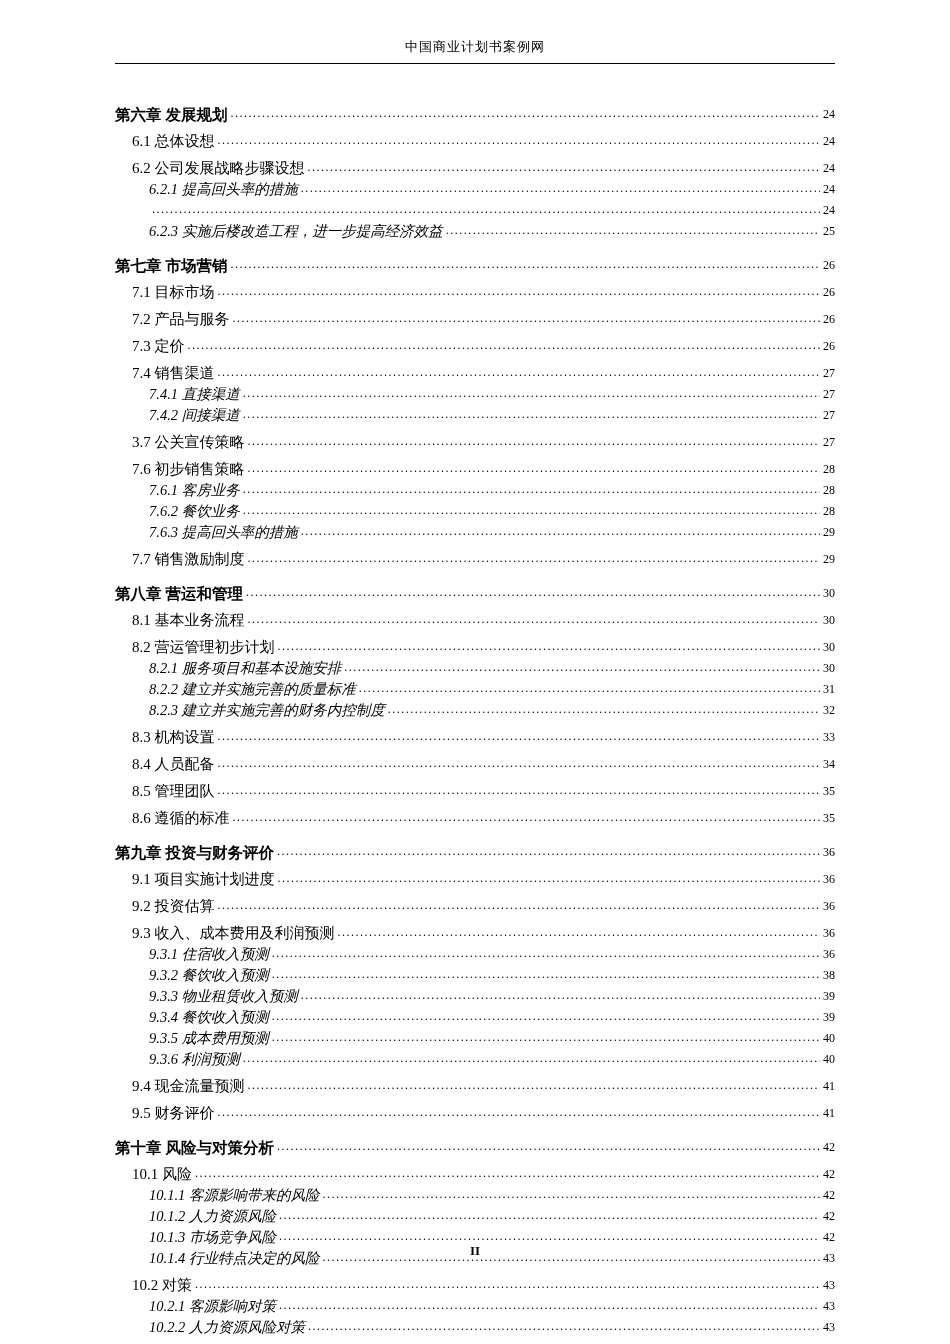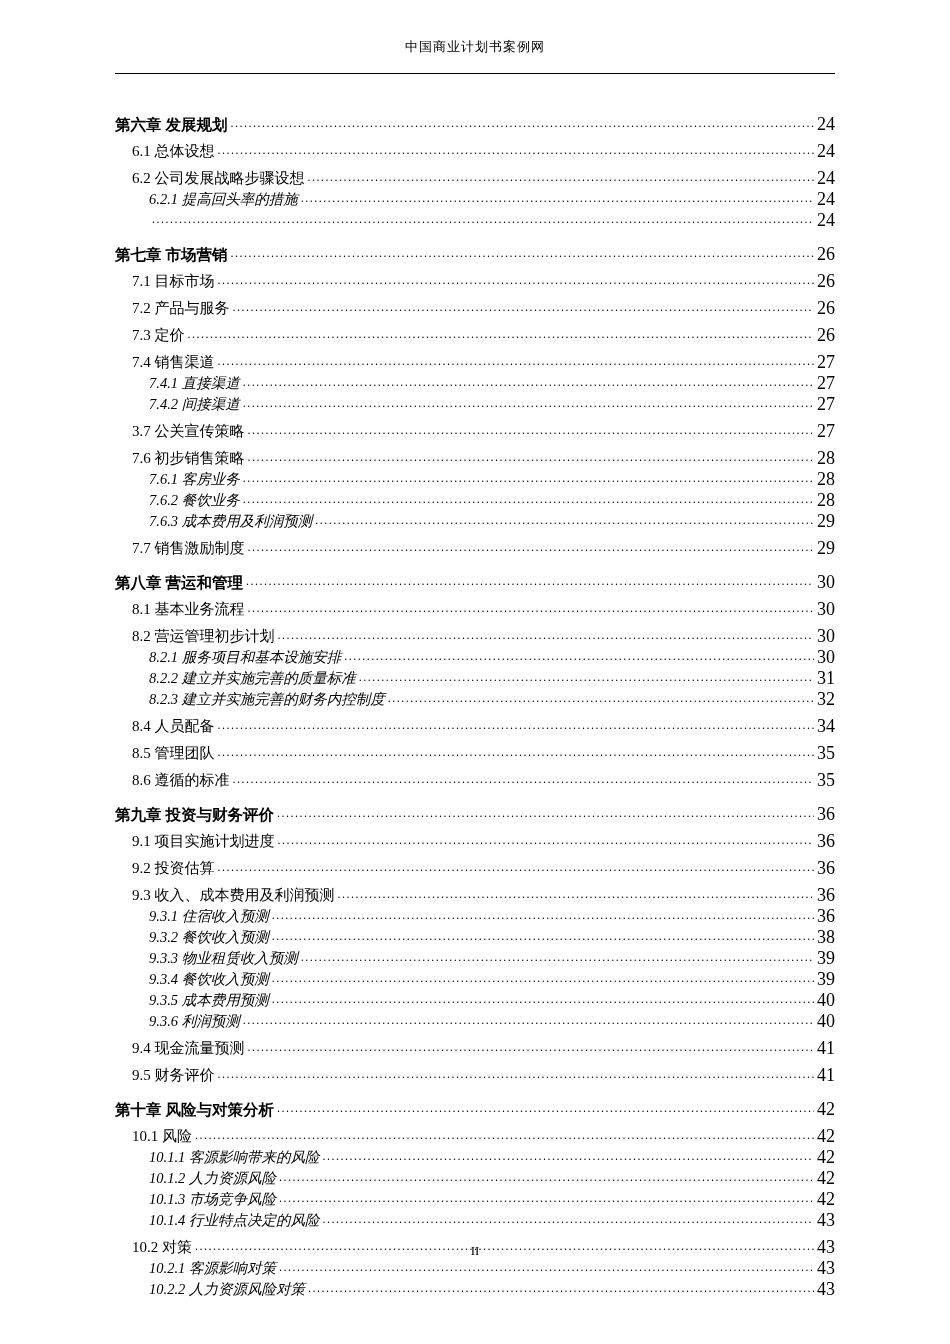--- a/index.html
+++ b/index.html
@@ -12,21 +12,21 @@
   }
   .page {
     width: 950px; height: 1344px;
     padding: 38px 115px 0 115px;
     position: relative;
   }
   .doc-header {
     text-align: center;
     font-size: 13px;
     letter-spacing: 1px;
-    padding-bottom: 17px;
+    padding-bottom: 7px;
     border-bottom: 1px solid #000000;
   }
   .toc {
     margin-top: 40px;
   }
   .toc-row {
     display: flex;
     align-items: flex-start;
     line-height: 21px;
   }
@@ -58,29 +58,30 @@
     position: relative;
     top: -1px;
   }
   .toc-dots::after {
     content: "..........................................................................................................................................................................................................................................";
     letter-spacing: 1.5px;
   }
   .toc-page {
     font-weight: normal;
     font-style: normal;
-    font-size: 18px;
+    font-size: 12px;
     white-space: nowrap;
   }
   .doc-footer {
     position: absolute;
     left: 0; right: 0;
     bottom: 85px;
     text-align: center;
     font-size: 13px;
+    font-weight: bold;
   }
 </style>
 </head>
 <body>
 
 <div class="page">
   <div class="doc-header">
     <span>中国商业计划书案例网</span>
   </div>
 
@@ -102,20 +103,25 @@
       </div>
       <div class="toc-row level3">
         <span class="toc-label">6.2.1 提高回头率的措施</span>
         <span class="toc-dots"></span>
         <span class="toc-page">24</span>
       </div>
       <div class="toc-row level3">
         <span class="toc-dots"></span>
         <span class="toc-page">24</span>
       </div>
+      <div class="toc-row level3">
+        <span class="toc-label">6.2.3 实施后楼改造工程，进一步提高经济效益</span>
+        <span class="toc-dots"></span>
+        <span class="toc-page">25</span>
+      </div>
       <div class="toc-row level1">
         <span class="toc-label">第七章 市场营销</span>
         <span class="toc-dots"></span>
         <span class="toc-page">26</span>
       </div>
       <div class="toc-row level2">
         <span class="toc-label">7.1 目标市场</span>
         <span class="toc-dots"></span>
         <span class="toc-page">26</span>
       </div>
@@ -158,21 +164,21 @@
         <span class="toc-label">7.6.1 客房业务</span>
         <span class="toc-dots"></span>
         <span class="toc-page">28</span>
       </div>
       <div class="toc-row level3">
         <span class="toc-label">7.6.2 餐饮业务</span>
         <span class="toc-dots"></span>
         <span class="toc-page">28</span>
       </div>
       <div class="toc-row level3">
-        <span class="toc-label">7.6.3 成本费用及利润预测</span>
+        <span class="toc-label">7.6.3 提高回头率的措施</span>
         <span class="toc-dots"></span>
         <span class="toc-page">29</span>
       </div>
       <div class="toc-row level2">
         <span class="toc-label">7.7 销售激励制度</span>
         <span class="toc-dots"></span>
         <span class="toc-page">29</span>
       </div>
       <div class="toc-row level1">
         <span class="toc-label">第八章 营运和管理</span>
@@ -196,20 +202,25 @@
       </div>
       <div class="toc-row level3">
         <span class="toc-label">8.2.2 建立并实施完善的质量标准</span>
         <span class="toc-dots"></span>
         <span class="toc-page">31</span>
       </div>
       <div class="toc-row level3">
         <span class="toc-label">8.2.3 建立并实施完善的财务内控制度</span>
         <span class="toc-dots"></span>
         <span class="toc-page">32</span>
+      </div>
+      <div class="toc-row level2">
+        <span class="toc-label">8.3 机构设置</span>
+        <span class="toc-dots"></span>
+        <span class="toc-page">33</span>
       </div>
       <div class="toc-row level2">
         <span class="toc-label">8.4 人员配备</span>
         <span class="toc-dots"></span>
         <span class="toc-page">34</span>
       </div>
       <div class="toc-row level2">
         <span class="toc-label">8.5 管理团队</span>
         <span class="toc-dots"></span>
         <span class="toc-page">35</span>

